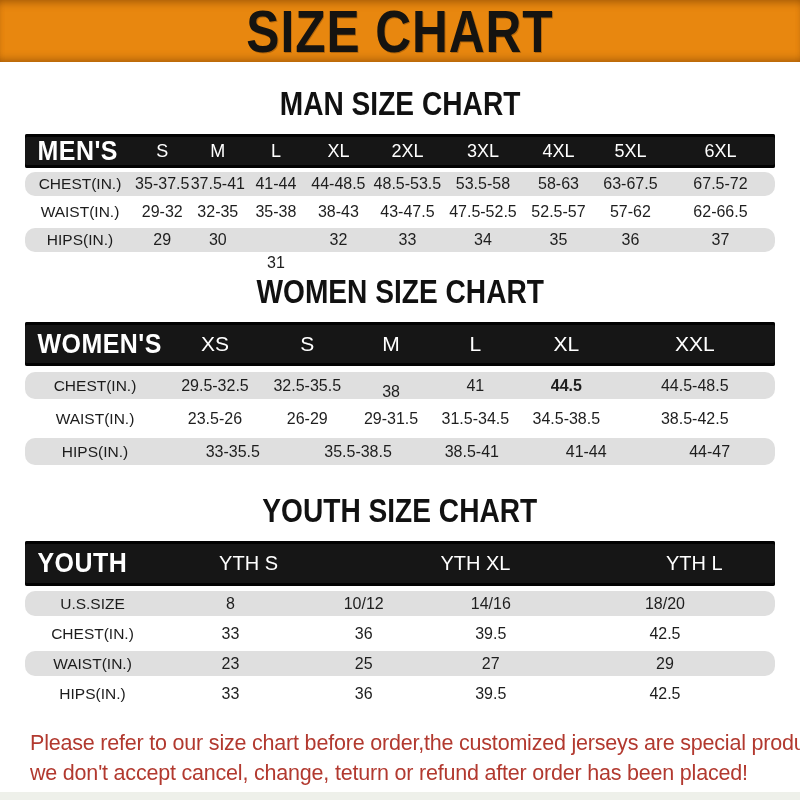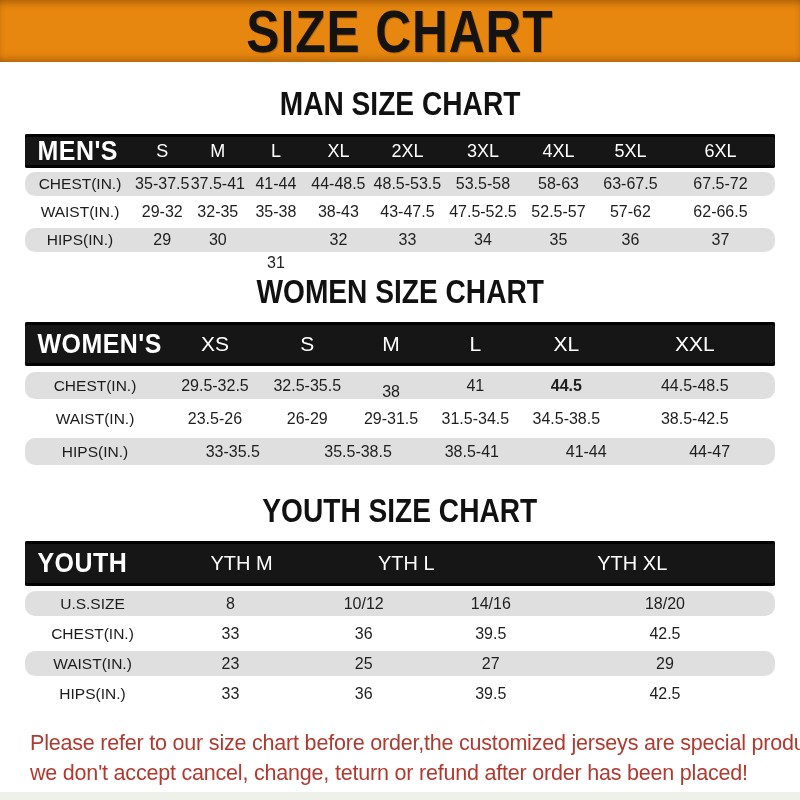--- a/index.html
+++ b/index.html
@@ -195,23 +195,23 @@
       <div class="tcell" style="flex: 1.08 1 0px;">44-47</div>
     </div>
   </div>
 
 <div class="section-title" style="margin-top:30px;">
   <span>YOUTH SIZE CHART</span>
 </div>
 <div class="size-table" style="--labelW:135px; --barH:45px; --rowH:25px; --rowGap:5px; --colFont:20px;">
     <div class="trow bar">
       <div class="barlabel">YOUTH</div>
-      <div class="barcell" style="flex: 1 1 0px;">YTH M</div>
+      <div class="barcell" style="flex: 1.12 1 0px;">YTH S</div>
+      <div class="barcell" style="flex: 1.75 1 0px;">YTH XL</div>
       <div class="barcell" style="flex: 1.02 1 0px;">YTH L</div>
-      <div class="barcell" style="flex: 1.75 1 0px;">YTH XL</div>
     </div>
     <div class="trow dataRow alt">
       <div class="tlabel">U.S.SIZE</div>
       <div class="tcell" style="flex: 1.12 1 0px;">8</div>
       <div class="tcell" style="flex: 1 1 0px;">10/12</div>
       <div class="tcell" style="flex: 1.02 1 0px;">14/16</div>
       <div class="tcell" style="flex: 1.75 1 0px;">18/20</div>
     </div>
     <div class="trow dataRow">
       <div class="tlabel">CHEST(IN.)</div>

